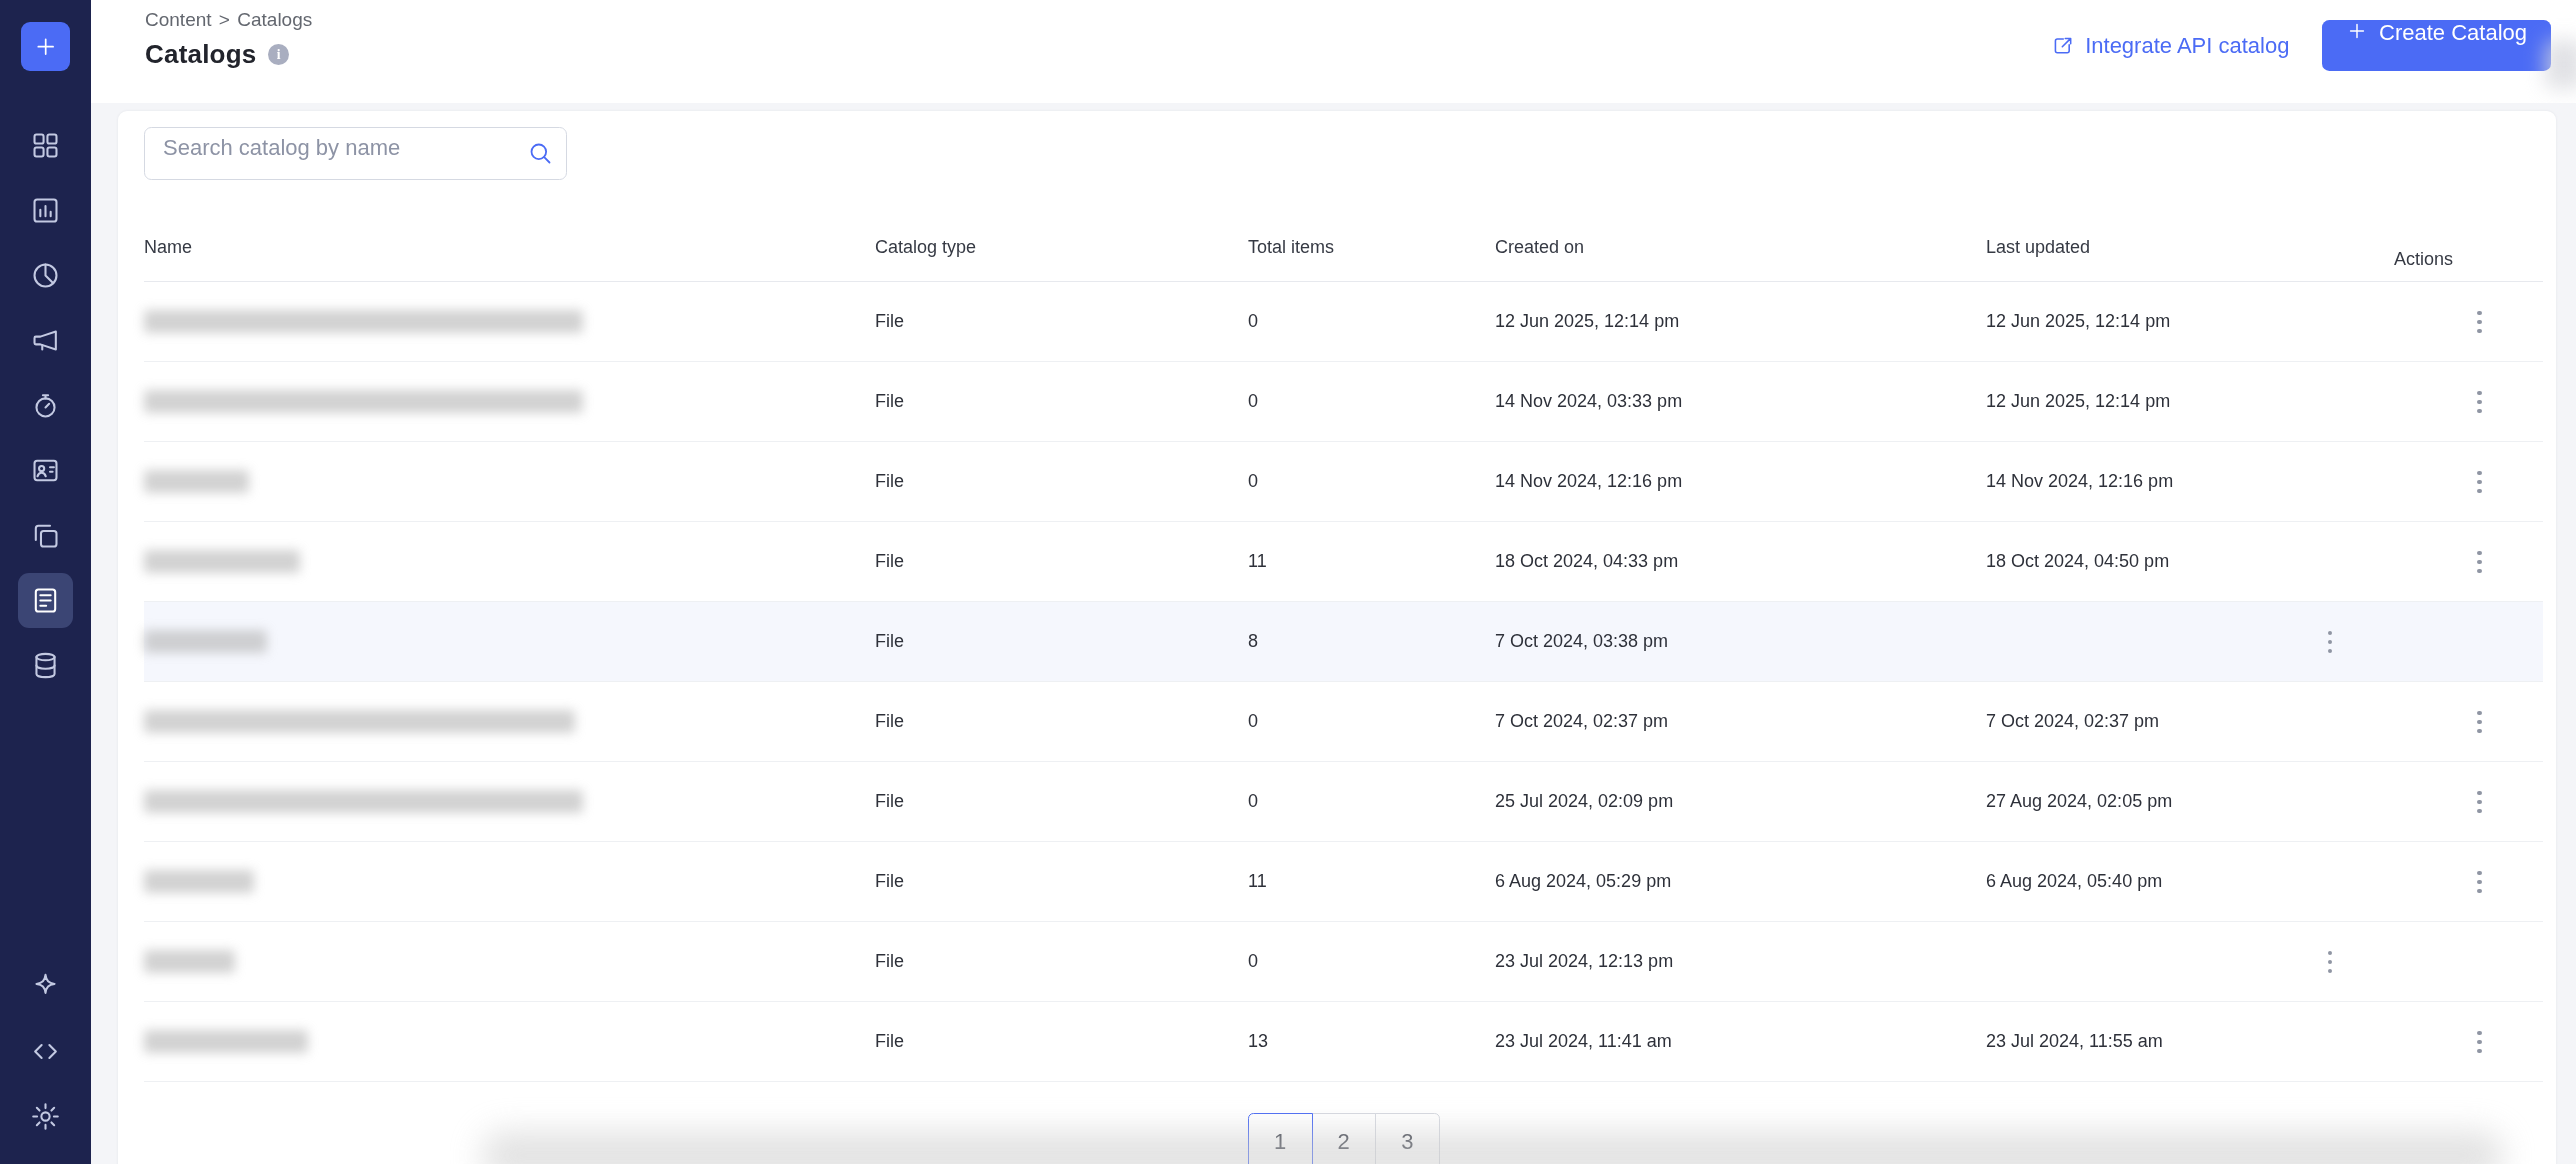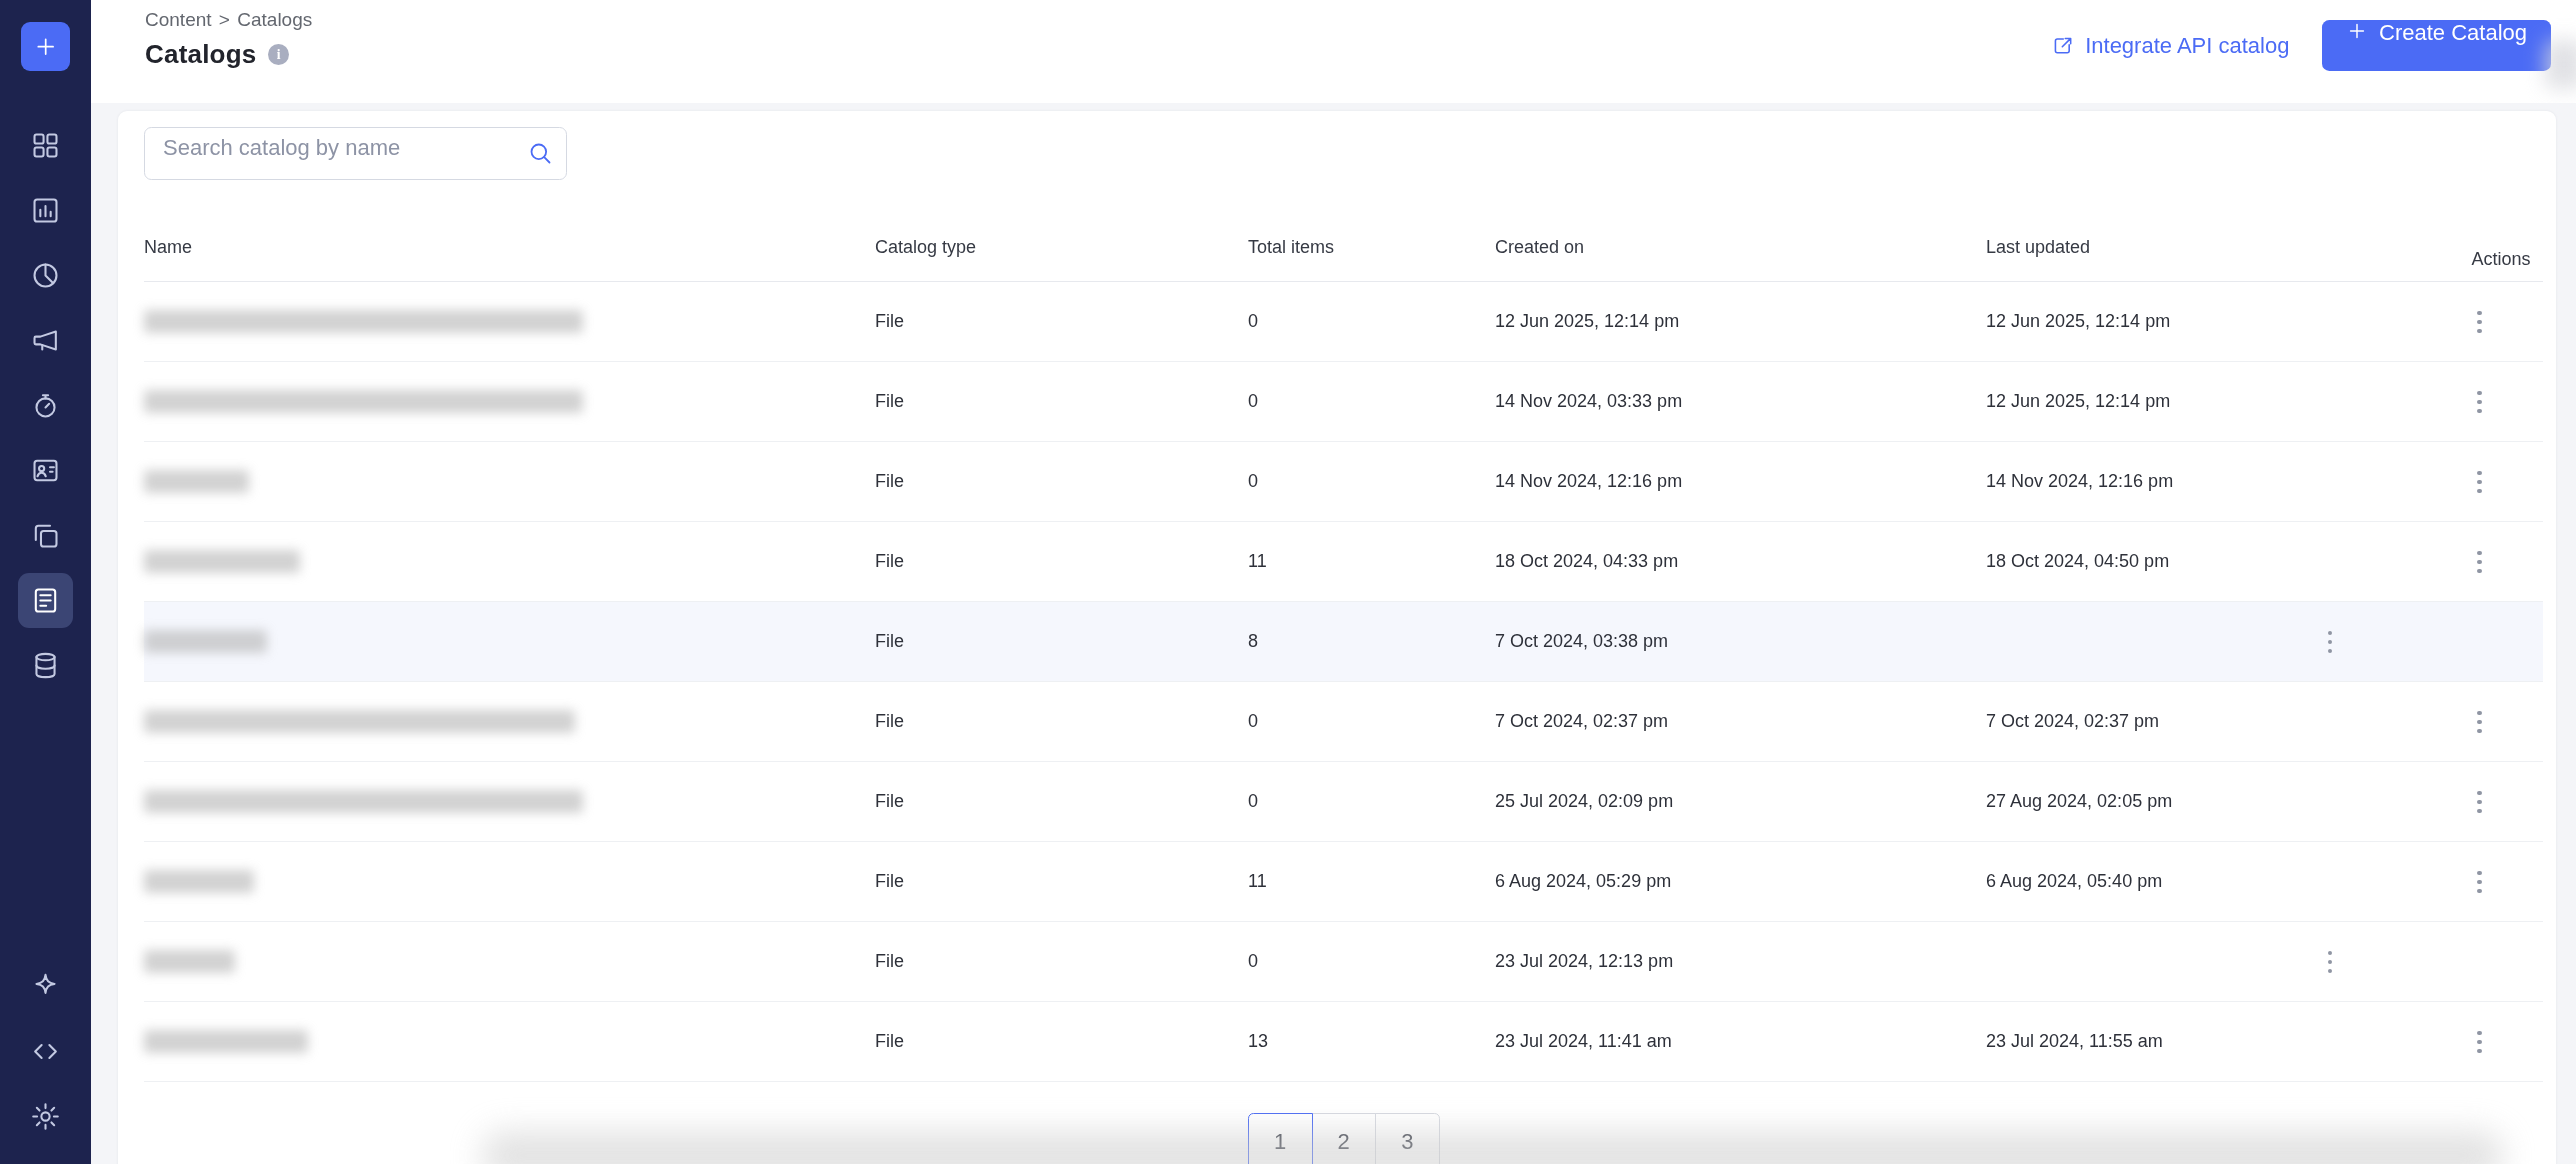--- a/index.html
+++ b/index.html
@@ -40,21 +40,21 @@
   .content { flex: 1; background: #f4f5f8; padding: 8.2px 20px 0 27px; position: relative; min-height: 0; }
   .card { background: #fff; border-radius: 9px 9px 0 0; height: 100%; box-shadow: 0 0.9px 2.7px rgba(30,35,60,.08); padding: 16.3px 12.7px 0 26px; overflow: hidden; position: relative; z-index: 0; }
 
   .search-wrap { position: relative; width: 423px; height: 53px; }
   .search-input { width: 100%; height: 100%; border: 1.4px solid #d5d9e2; border-radius: 7.3px; padding: 0 56px 12px 18px; font-size: 22px; color: #2f323a; outline: none; font-family: inherit; background: #fff; }
   .search-input::placeholder { color: #8d93a5; }
   .search-ic { position: absolute; right: 12.7px; top: 12.7px; width: 27px; height: 27px; color: #4b6bf5; }
 
   .thead, .trow { display: grid; grid-template-columns: 731px 373px 247px 491px 408px 1fr; align-items: center; }
   .thead { height: 69px; margin-top: 33px; border-bottom: 0.9px solid #e7e9ee; font-size: 18px; color: #363a44; }
-  .th.right { text-align: right; padding-right: 12.7px; margin-top: 24px; }
+  .th.right { padding-right: 12.7px; margin-top: 24px; }
   .trow { height: 80px; border-bottom: 0.9px solid #eef0f3; font-size: 18px; color: #2e313a; cursor: pointer; }
   .trow.highlight { background: #f5f7fd; }
   .redacted { height: 23px; border-radius: 3.6px; background: #b4b4b4; filter: blur(5.4px); opacity: .6; }
   .td.actions { display: flex; justify-content: flex-end; }
   .kebab { display: flex; flex-direction: column; gap: 4.5px; align-items: center; justify-content: center; width: 40px; height: 40px; background: none; border: none; cursor: pointer; margin-right: 44px; }
   .kebab .dot { width: 4.5px; height: 4.5px; border-radius: 50%; background: #8f95a3; }
 
   .pagination { display: flex; justify-content: center; margin-top: 31px; position: relative; z-index: 2; }
   .page-btn { width: 65px; height: 58px; background: #fff; border: 1.4px solid #d6d9e0; font-size: 22px; color: #3f434e; display: flex; align-items: center; justify-content: center; margin-left: -1.4px; cursor: pointer; font-family: inherit; }
   .page-btn:first-child { margin-left: 0; border-radius: 5.4px 0 0 5.4px; }

